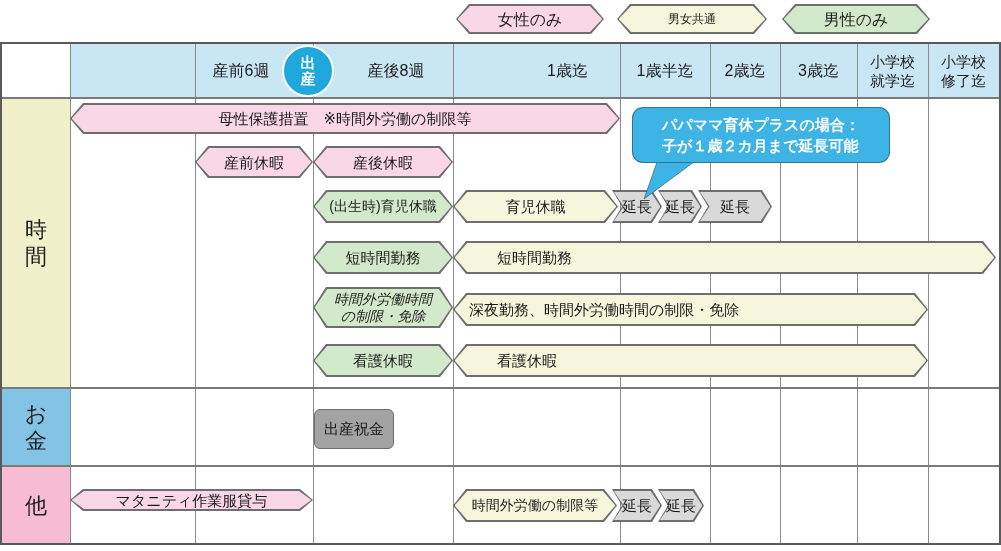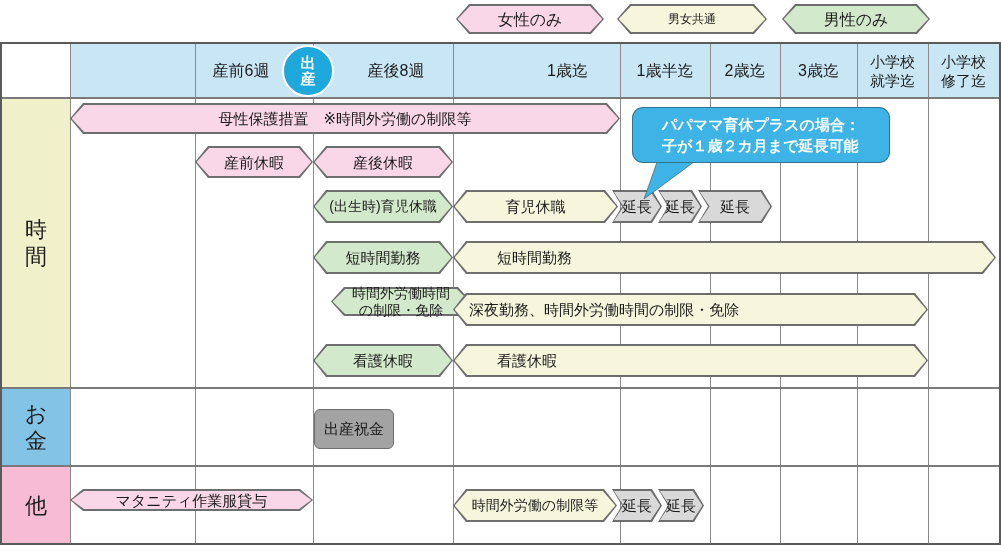--- a/index.html
+++ b/index.html
@@ -148,21 +148,21 @@
     <i class="bg"></i>
       <i class="fg"></i>
       <span class="lbl">短時間勤務</span>
   </div>
   <div class="bar hex cream left-text" style="left:453px;top:241px;width:543px;height:33px;">
     <i class="bg"></i>
       <i class="fg"></i>
       <span class="lbl" style="padding-left:44px;">短時間勤務</span>
   </div>
 
-  <div class="bar hex green small" style="left:331px;top:287px;width:140px;height:29px;">
+  <div class="bar hex green small" style="left:313px;top:287px;width:140px;height:41px;font-style:italic;">
     <i class="bg"></i>
       <i class="fg"></i>
       <span class="lbl" style="padding:0 16px;">時間外労働時間の制限・免除</span>
   </div>
   <div class="bar hex cream left-text" style="left:453px;top:293px;width:475px;height:33px;">
     <i class="bg"></i>
       <i class="fg"></i>
       <span class="lbl" style="padding-left:16px;">深夜勤務、時間外労働時間の制限・免除</span>
   </div>
 

